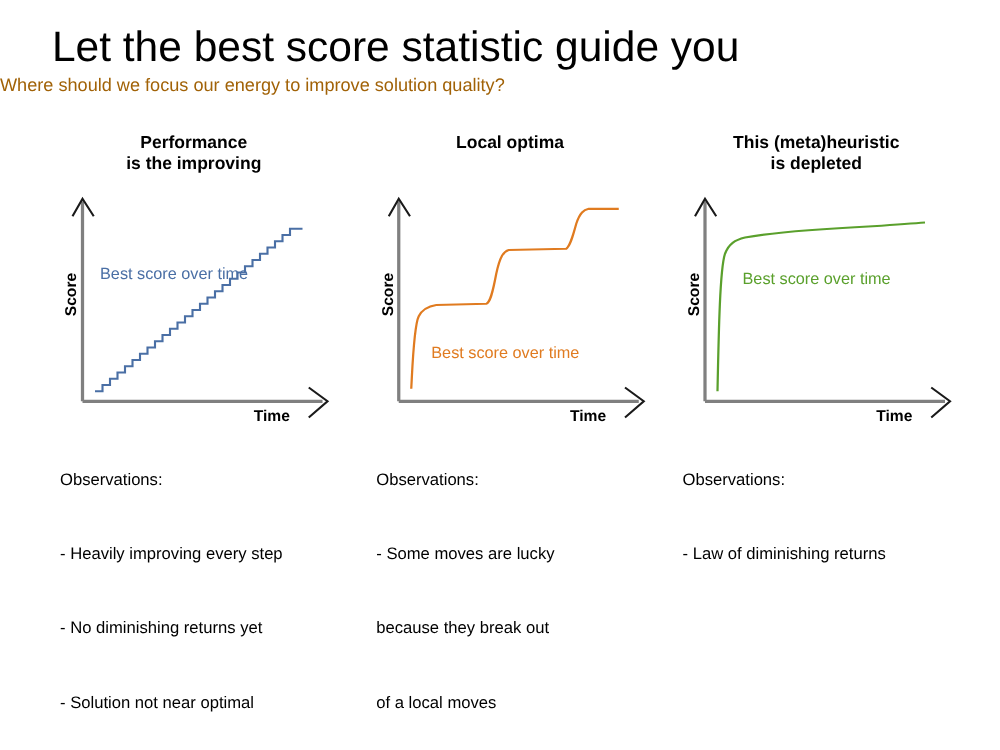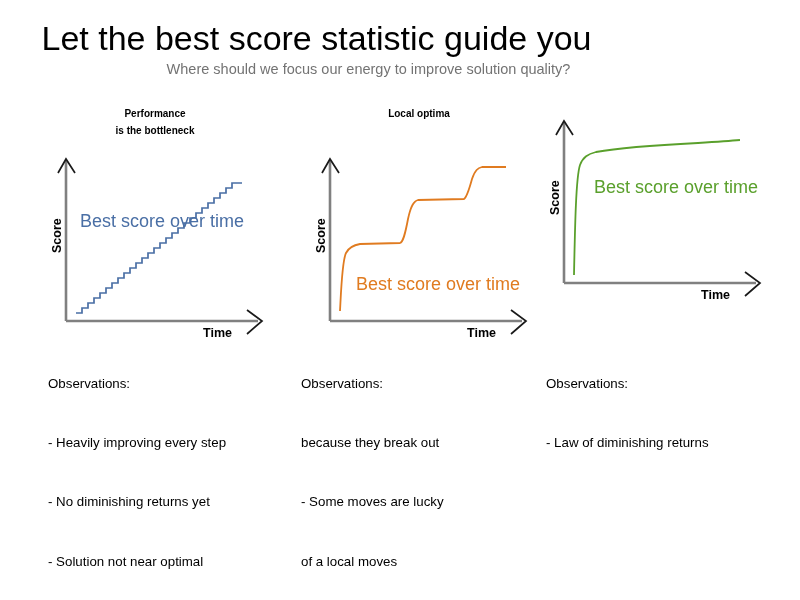--- a/index.html
+++ b/index.html
@@ -32,40 +32,40 @@
     font-weight: 400;
     line-height: 40px;
     letter-spacing: 0px;
     color: #000;
   }
   .subtitle {
     position: absolute;
     top: 59px;
     left: 0;
     width: 737px;
-    text-align: center;
+    text-align: left;
     font-size: 14.5px;
     font-weight: 400;
     line-height: 20px;
-    color: #737373;
+    color: #a16207;
   }
 
   
   .col {
     position: absolute;
     top: 105px;
     width: 250px;
   }
   .col-0 { left: 30px; }
-  .col-1 { left: 294px; }
+  .col-1 { left: 283px; }
   .col-2 { left: 528px; }
 
   .panel-title {
     text-align: center;
-    font-size: 10px;
+    font-size: 14px;
     font-weight: bold;
     line-height: 17px;
     color: #000;
     margin: 0 0 4px 0;
     height: 34px;
   }
   .panel-title .l2 { display: block; }
 
   .plot {
     position: relative;
@@ -81,21 +81,21 @@
     color: #000;
     white-space: nowrap;
   }
   .axis-y {
     transform: rotate(-90deg);
     transform-origin: left top;
   }
 
   .series-label {
     position: absolute;
-    font-size: 18px;
+    font-size: 13px;
     white-space: nowrap;
   }
 
   
   .notes {
     position: absolute;
     font-size: 13.3px;
     line-height: 19.8px;
     color: #000;
     white-space: pre-wrap;
@@ -110,21 +110,21 @@
 <body>
 
 <div id="slide">
 
   <div class="title">Let the best score statistic guide you</div>
   <div class="subtitle">Where should we focus our energy to improve solution quality?</div>
 
   <div class="col col-0">
     <div class="panel-title">
       <span>Performance</span>
-      <span class="l2">is the bottleneck</span>
+      <span class="l2">is the improving</span>
     </div>
     <div class="plot">
       <svg width="250" height="205" viewBox="0 0 250 205">
 
         <line x1="36" y1="18" x2="36" y2="178" stroke="#808080" stroke-width="2.6"></line>
         <line x1="36" y1="178" x2="228" y2="178" stroke="#808080" stroke-width="2.6"></line>
         <polyline points="28,30 36,16 45,30" fill="none" stroke="#1a1a1a" stroke-width="1.7"></polyline>
         <polyline points="217,167 232,178 217,191" fill="none" stroke="#1a1a1a" stroke-width="1.7"></polyline>
 
         <polyline fill="none" stroke="#4a6fa5" stroke-width="1.7" points="46,170 52,170 52,165 58,165 58,160 64,160 64,155 70,155 70,150 76,150 76,145 82,145 82,140 88,140 88,135 94,135 94,130 100,130 100,125 106,125 106,120 112,120 112,115 118,115 118,110 124,110 124,105 130,105 130,100 136,100 136,95 142,95 142,90 148,90 148,85 154,85 154,80 160,80 160,75 166,75 166,70 172,70 172,65 178,65 178,60 184,60 184,55 190,55 190,50 196,50 196,45 202,45 202,40 212,40"></polyline>
@@ -147,20 +147,24 @@
         <polyline points="217,167 232,178 217,191" fill="none" stroke="#1a1a1a" stroke-width="1.7"></polyline>
         <path fill="none" stroke="#e07b20" stroke-width="1.8" stroke-linejoin="round" d="M46,168 C47,150 48,118 52,110 C55,104 60,102 66,101 L106,100 C109,99 111,92 114,76 C117,62 120,58 124,57 L170,56 C173,54 175,47 178,36 C181,27 184,25 188,24 L212,24"></path>
       </svg>
       <div class="axis-name axis-y" style="left:20px; top:110px;">Score</div>
       <div class="axis-name" style="left:173px; top:183px;">Time</div>
       <div class="series-label" style="left:62px; top:131px; color:#e07b20;">Best score over time</div>
     </div>
   </div>
 
   <div class="col col-2">
+    <div class="panel-title">
+      <span>This (meta)heuristic</span>
+      <span class="l2">is depleted</span>
+    </div>
     <div class="plot">
       <svg width="250" height="205" viewBox="0 0 250 205">
         <line x1="36" y1="18" x2="36" y2="178" stroke="#808080" stroke-width="2.6"></line>
         <line x1="36" y1="178" x2="228" y2="178" stroke="#808080" stroke-width="2.6"></line>
         <polyline points="28,30 36,16 45,30" fill="none" stroke="#1a1a1a" stroke-width="1.7"></polyline>
         <polyline points="217,167 232,178 217,191" fill="none" stroke="#1a1a1a" stroke-width="1.7"></polyline>
         <path fill="none" stroke="#5aa02c" stroke-width="1.8" stroke-linejoin="round" d="M46,170 C47,120 48,72 52,60 C55,52 60,49 68,47 C90,43 130,40 170,38 C185,37 200,36 212,35"></path>
       </svg>
       <div class="axis-name axis-y" style="left:20px; top:110px;">Score</div>
       <div class="axis-name" style="left:173px; top:183px;">Time</div>
@@ -176,22 +180,22 @@
     
     
     
     
     
     
   </div>
 
   <div class="notes notes-1">
     <div class="ln">Observations:</div>
+    <div class="ln">- Some moves are lucky</div>
     <div class="ln">because they break out</div>
-    <div class="ln">- Some moves are lucky</div>
     <div class="ln">of a local moves</div>
     
     
     
     
     
     
     
     
   </div>

